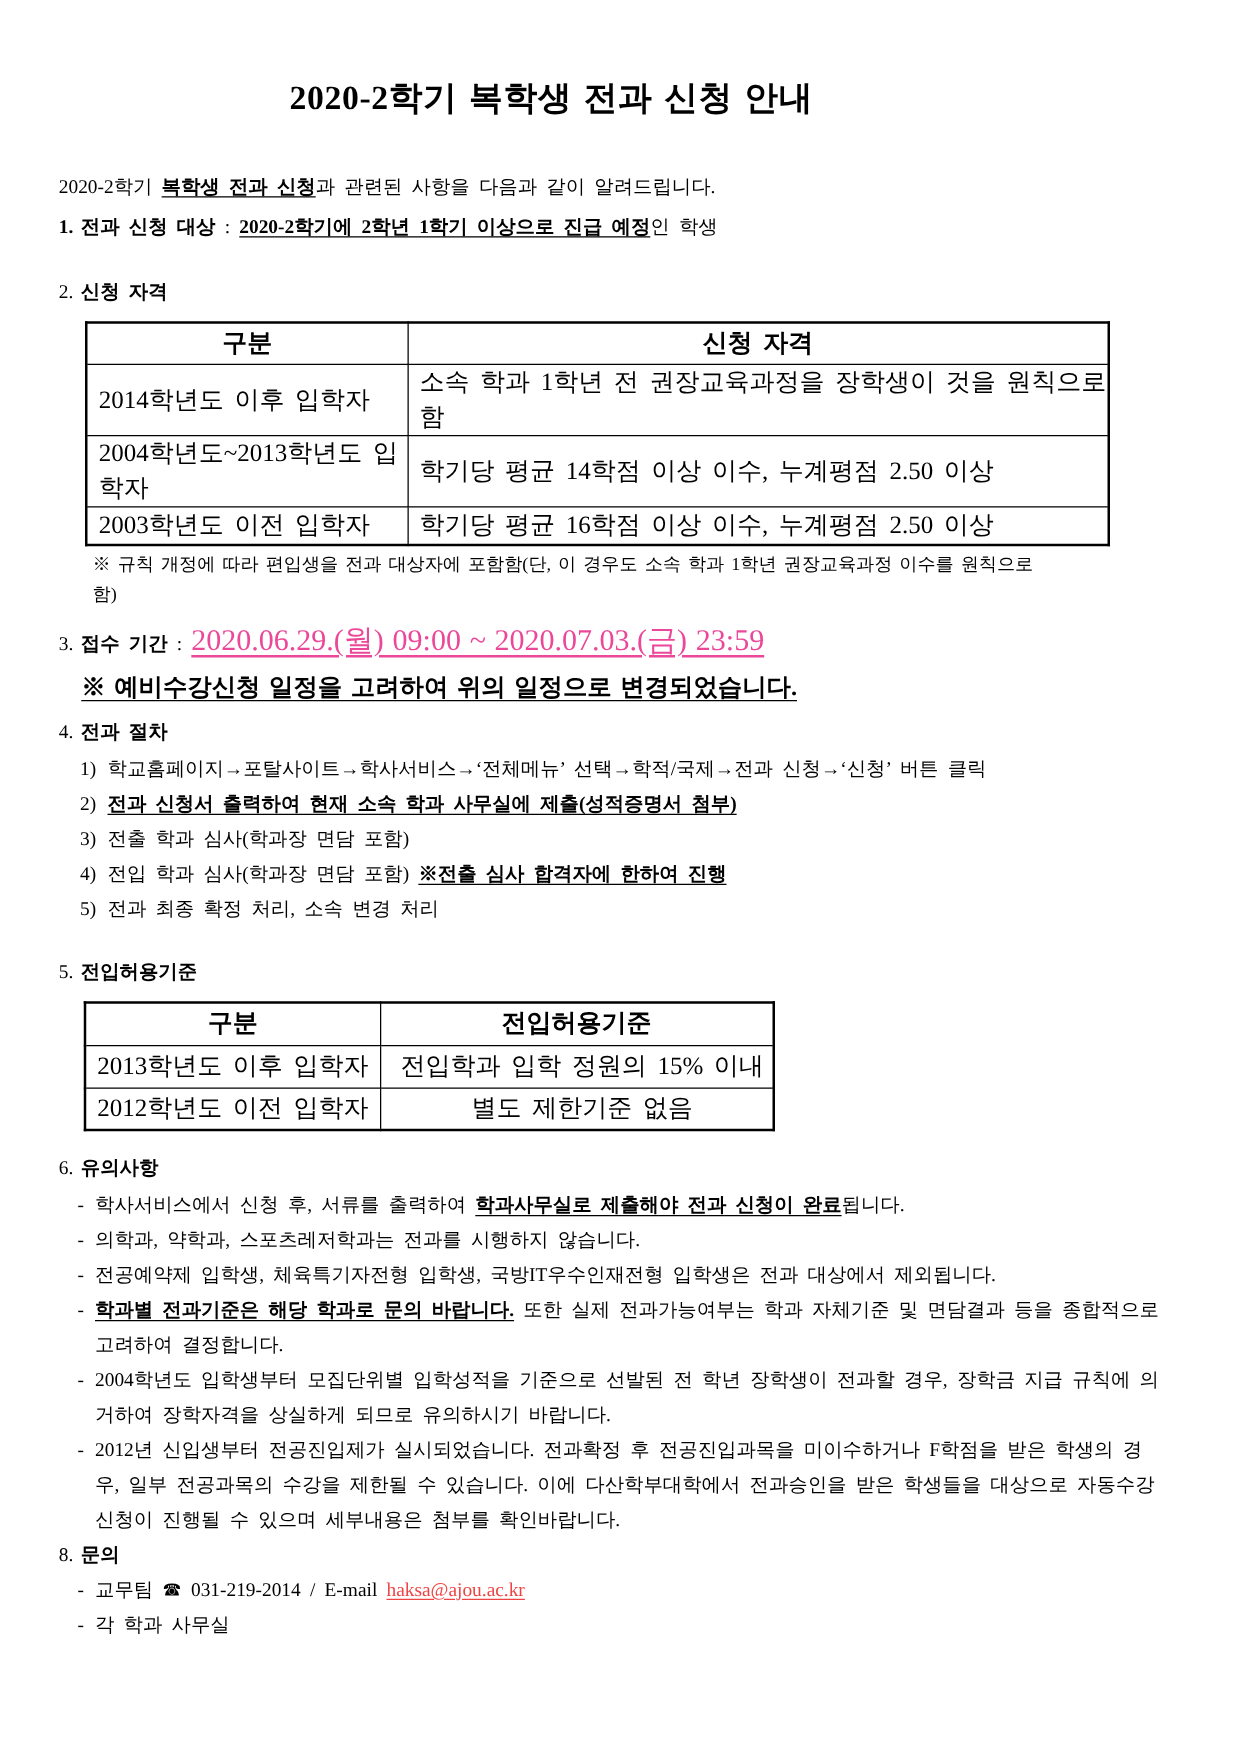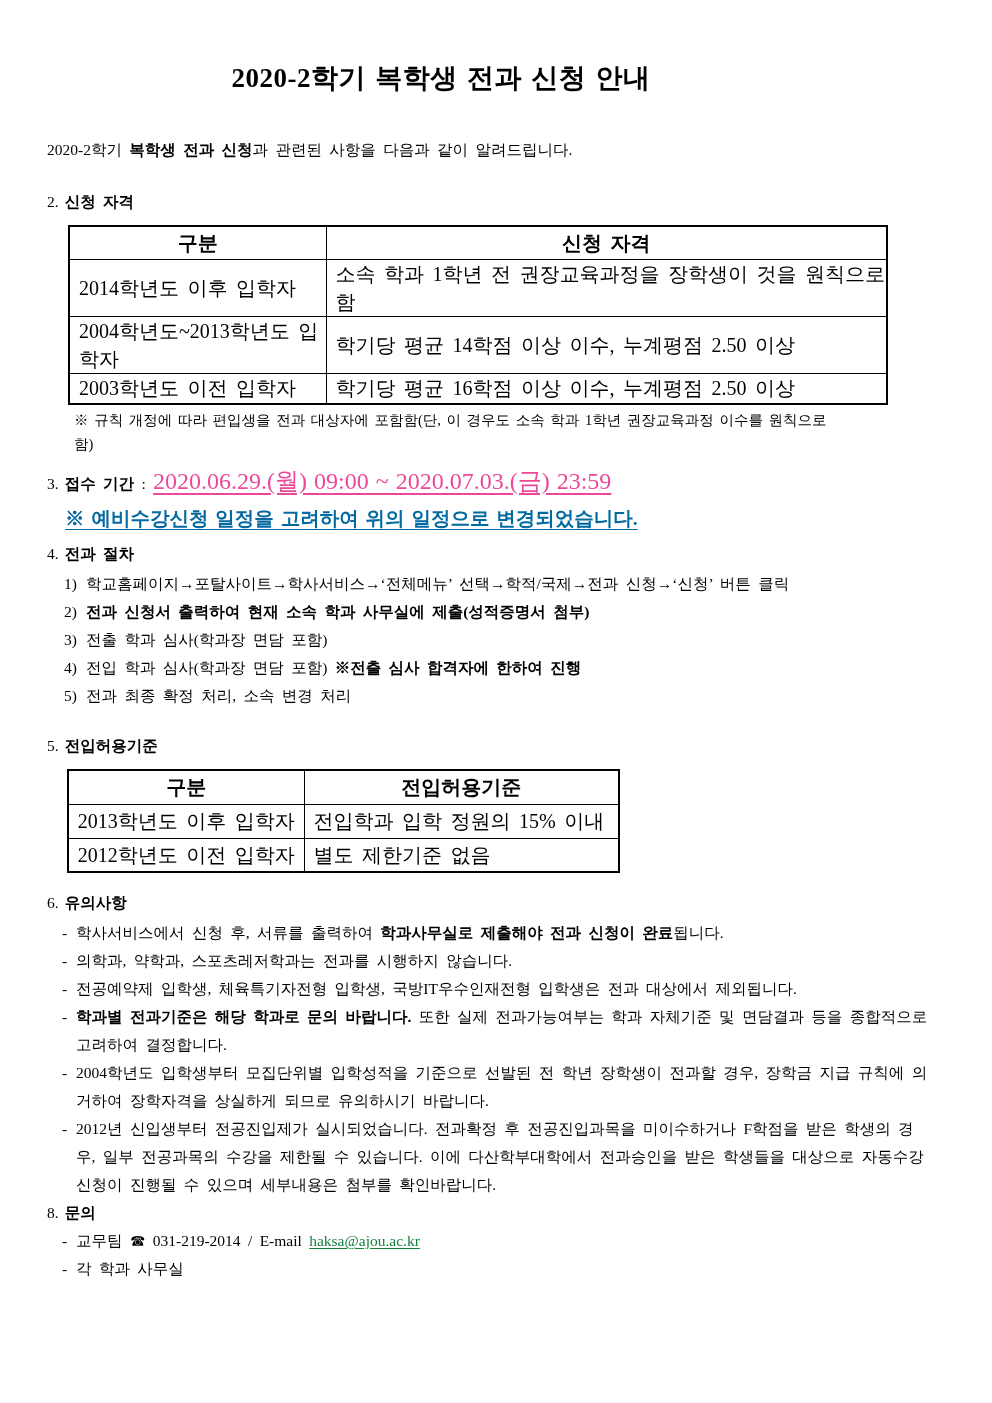--- a/index.html
+++ b/index.html
@@ -30,21 +30,21 @@
   .s1-line { margin-top: 4px; }
   .sec { margin: 0; line-height: 28px; }
   .sec-s2 { margin-top: 24px; }
   .sec-s3 { margin-top: 8px; line-height: 34px; }
   .sec-s4 { margin-top: 6px; }
   .sec-s5 { margin-top: 22px; }
   .sec-s6 { margin-top: 16px; }
   .sec-s7 { margin-top: 10px; }
   .num { display: inline-block; margin-right: 6px; }
   .hd { font-weight: bold; }
-  .bu { font-weight: bold; text-underline-offset: 3px; }
+  .bu { font-weight: bold; text-decoration: underline; text-underline-offset: 3px; }
   table {
     border-collapse: collapse;
     border: 2px solid #000;
     table-layout: fixed;
   }
   th, td {
     border: 1px solid #000;
     padding: 0;
     vertical-align: middle;
     font-size: 20px;
@@ -52,59 +52,60 @@
   th { font-weight: bold; text-align: center; }
   .t1 { width: 820px; margin: 9px 0 0 21px; }
   .t1 th { height: 33px; }
   .t1 td { height: 31px; padding-left: 9px; text-align: left; }
   .t1 .c1 { width: 257px; }
   .t2 { width: 553px; margin: 9px 0 0 20px; }
   .t2 th { height: 34px; }
   .t2 td { height: 34px; }
   .t2 .c1 { width: 236px; }
   .t2 td.c1 { text-align: center; }
-  .t2 td.c2 { padding-left: 9px; text-align: left; }
+  .t2 td.c2 { padding-left: 9px; text-align: center; }
   .rule-note { margin: 3px 0 0 27px; font-size: 14.5px; line-height: 24px; word-spacing: 2px; }
   .period {
     color: #ec4899;
     font-size: 24px;
     text-decoration: underline;
     text-underline-offset: 4px;
     word-spacing: 1px;
   }
   .notice {
     margin: 3px 0 0 18px;
-    color: #0369a1;
+    color: #000000;
     font-size: 19.5px;
     font-weight: bold;
     text-decoration: underline;
     text-underline-offset: 4px;
     line-height: 30px;
     word-spacing: 2px;
   }
   .steps { margin: 2px 0 0 17px; }
   .step { display: flex; line-height: 28px; }
   .step-num { flex: none; width: 22px; }
   .step-text { flex: 1; }
   .bullets { margin: 2px 0 0 15px; }
   .bullet { display: flex; line-height: 28px; }
   .dash { flex: none; width: 14px; }
   .btext { flex: none; width: 856px; max-width: 856px; }
   .contacts { margin: 0 0 0 15px; }
-  .email-link { color: #15803d; text-decoration: underline; text-underline-offset: 2px; cursor: pointer; }
+  .email-link { color: #ef4444; text-decoration: underline; text-underline-offset: 2px; cursor: pointer; }
 </style>
 </head>
 <body>
 
 <div class="page">
 
   <h1 class="title">2020-2학기 복학생 전과 신청 안내</h1>
 
   <p class="line intro"><span>2020-2학기 </span><span class="bu">복학생 전과 신청</span><span>과 관련된 사항을 다음과 같이 알려드립니다.</span></p>
 
+  <p class="line s1-line"><span class="num hd">1.</span><span class="hd">전과 신청 대상</span><span> : </span><span class="bu">2020-2학기에 2학년 1학기 이상으로 진급 예정</span><span>인 학생</span></p>
 
   <p class="sec sec-s2"><span class="num">2.</span><span class="hd">신청 자격</span></p>
 
   <table class="t1">
     <tbody>
         <tr>
       <th class="c1">구분</th>
       <th class="c2">신청 자격</th>
     </tr>
     <tr>

